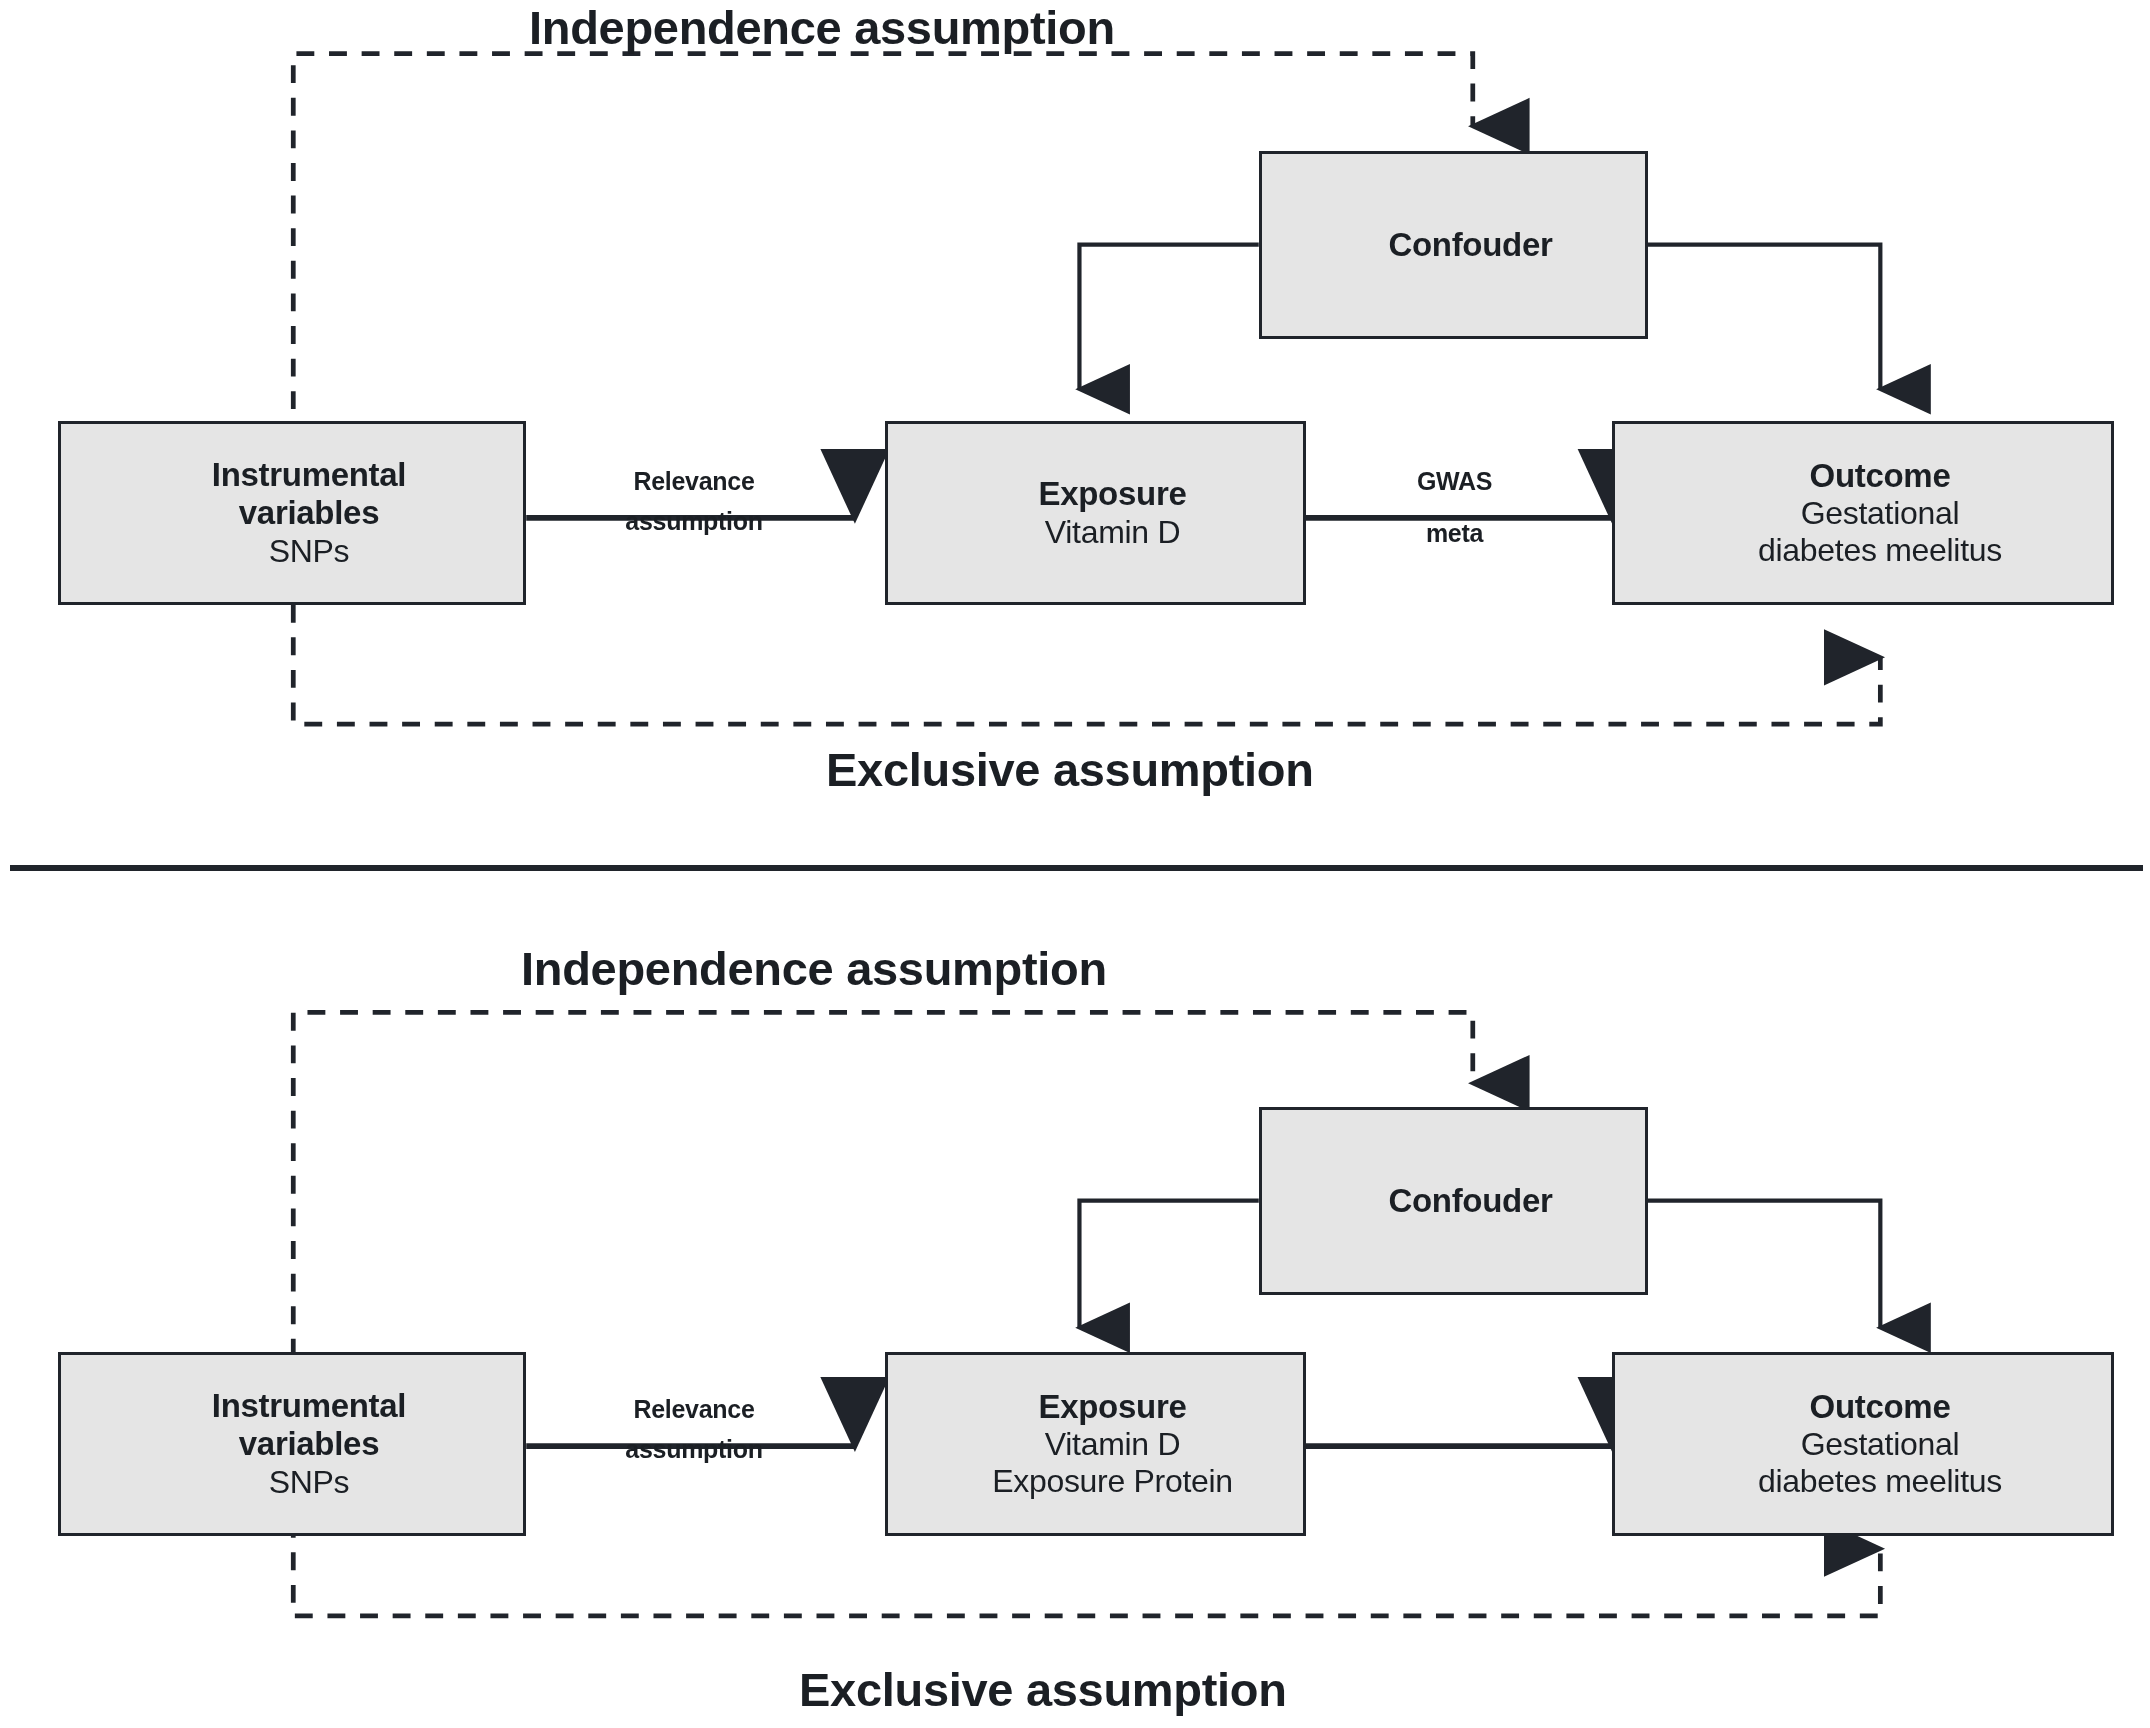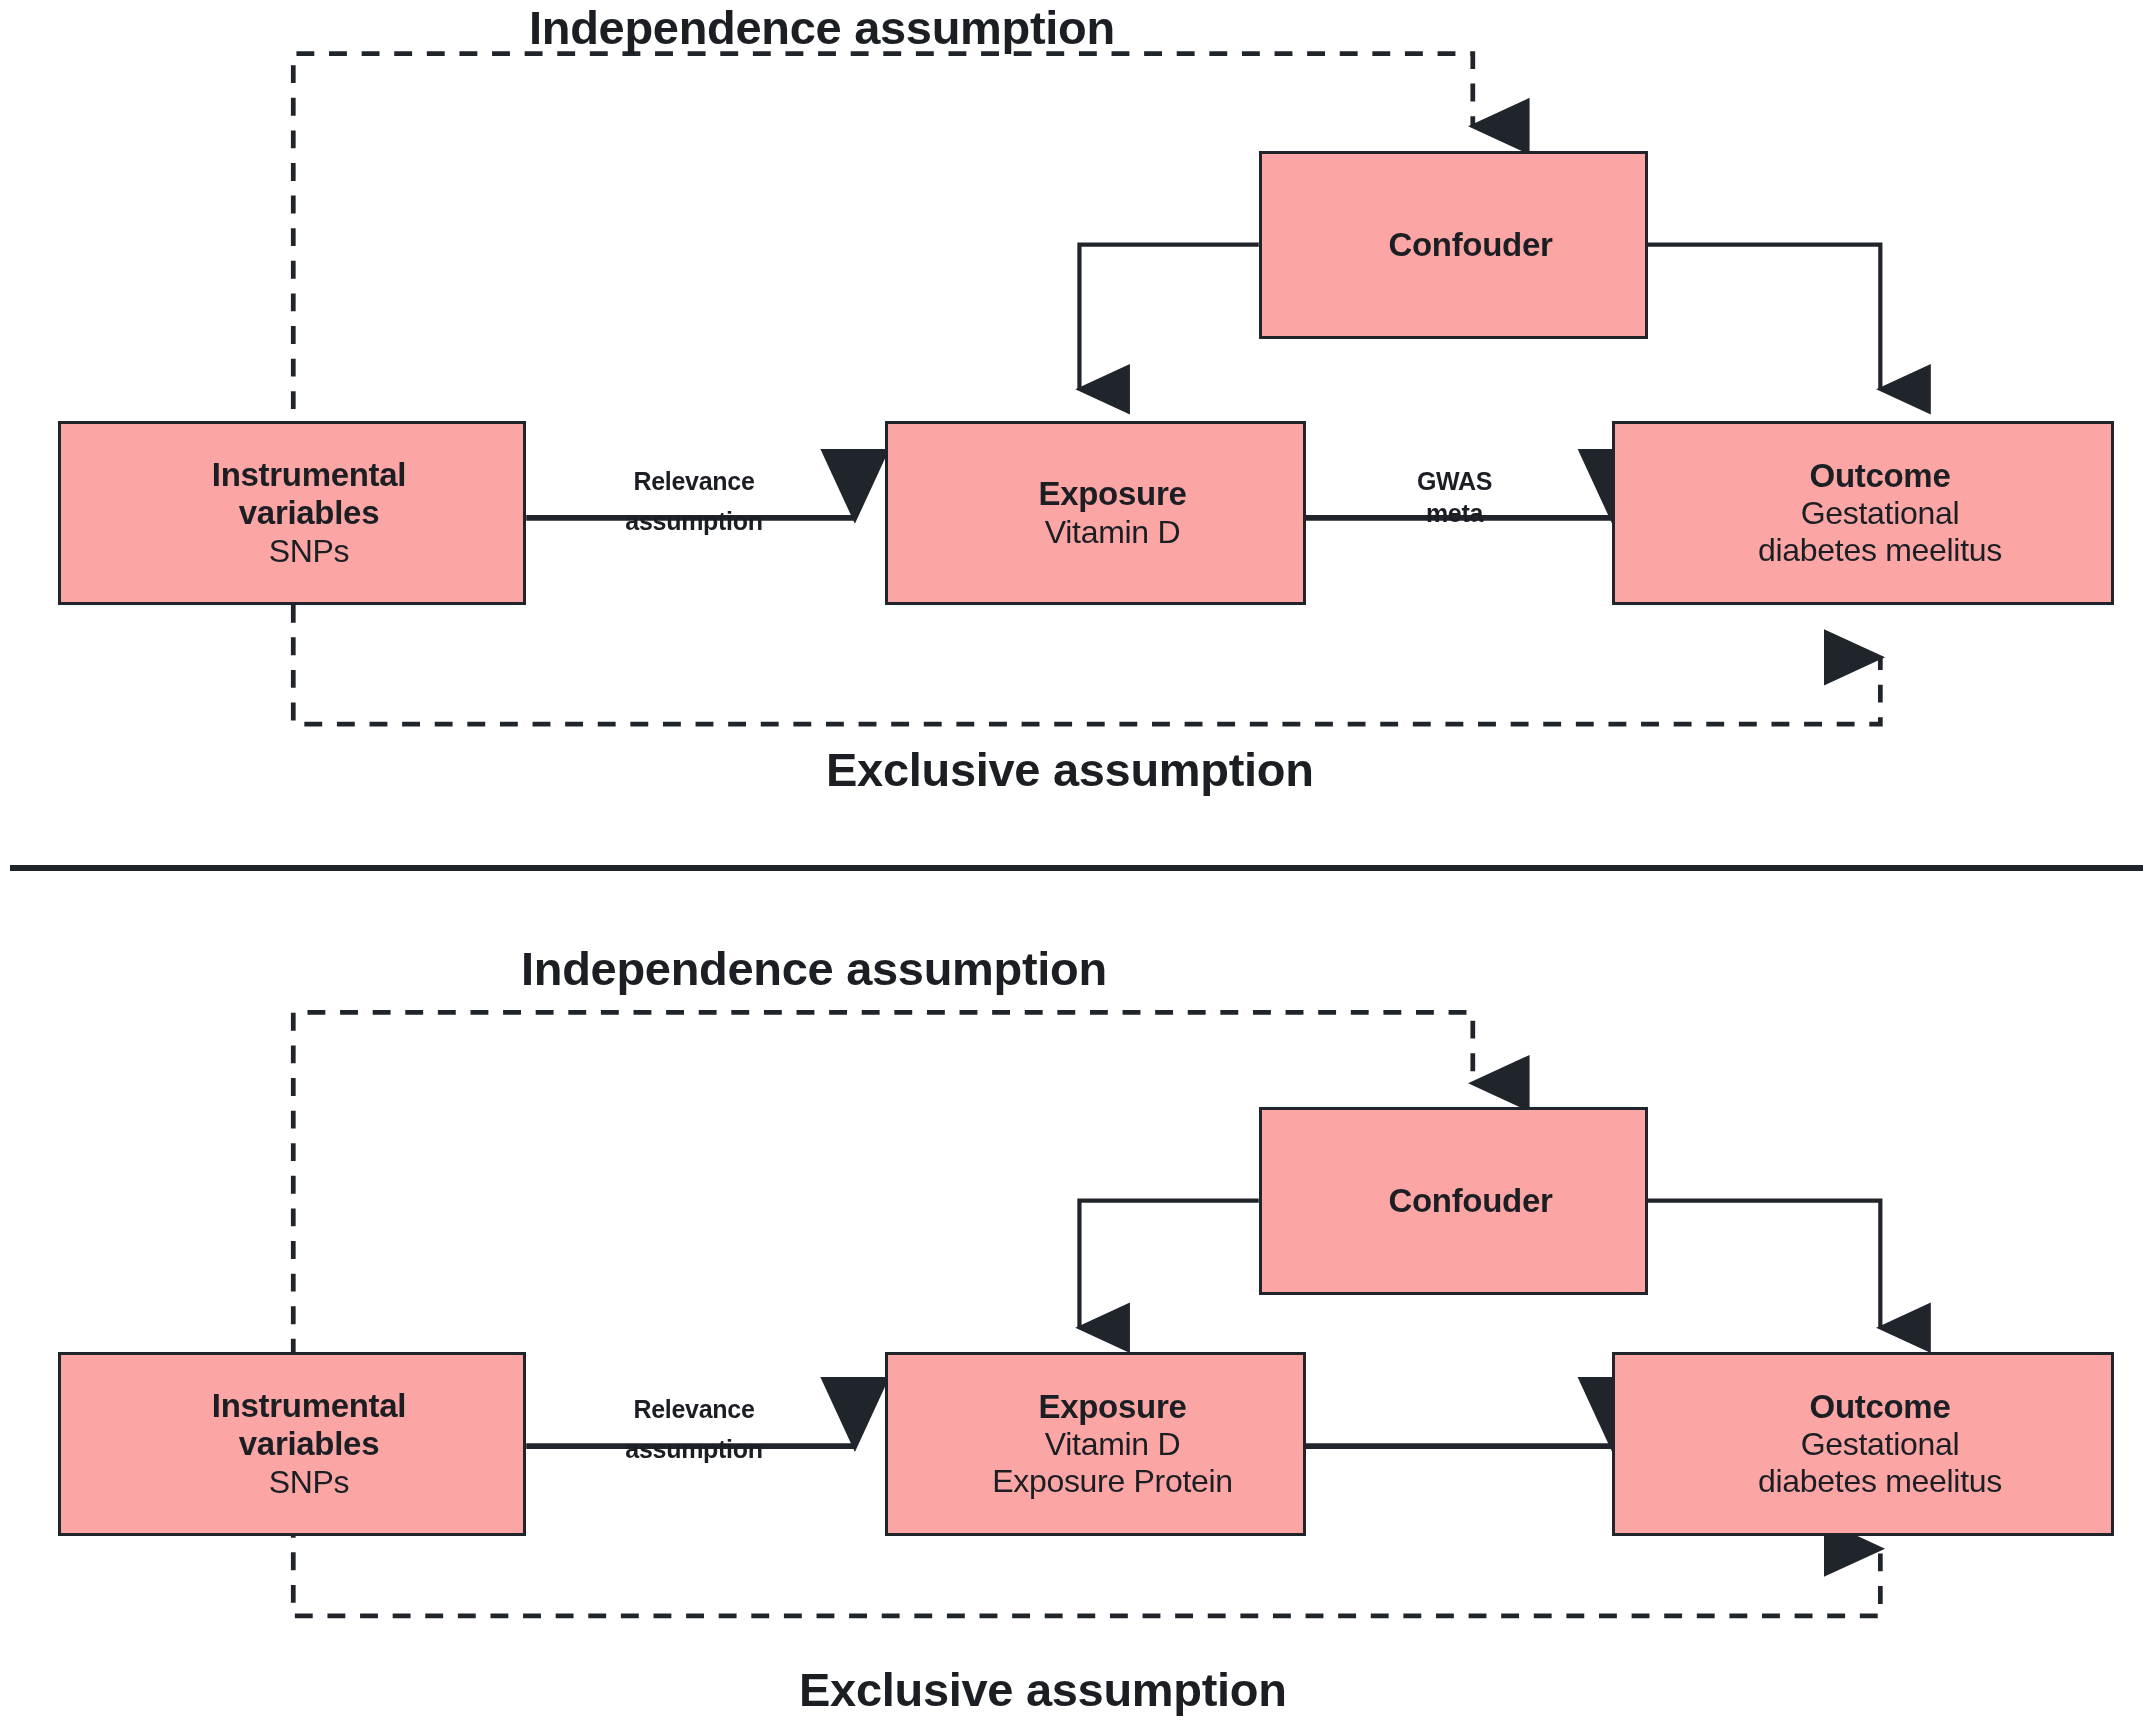--- a/index.html
+++ b/index.html
@@ -18,21 +18,21 @@
   svg.layer {
     position: absolute;
     left: 0; top: 0;
     width: 2151px;
     height: 1728px;
     pointer-events: none;
   }
   .node-box {
     position: absolute;
     border: 3.7px solid #20242b;
-    background: #fca5a5;
+    background: #e5e5e5;
     display: flex;
     flex-direction: column;
     align-items: center;
     justify-content: center;
     text-align: center;
     color: #1b1f24;
     padding-left: 34px;
   }
   .node-title {
     font-weight: bold;
@@ -159,21 +159,21 @@
     <div class="node-title">Confouder</div>
   </div>
 
   <div class="edge-label" style="left:544px; top:467px; width:300px;">
     <div>Relevance</div>
     <div style="margin-top:11.6px;">assumption</div>
   </div>
 
   <div class="edge-label" style="left:1331px; top:467px; width:247px;">
     <div>GWAS</div>
-    <div style="margin-top:4px;">meta</div>
+    <div style="margin-top:24px;">meta</div>
   </div>
 
   <div class="assumption-label" style="left:529px; top:0px;">Independence assumption</div>
 
   <div class="assumption-label" style="left:826px; top:742px;">Exclusive assumption</div>
 
   <div class="divider" style="left:9.5px; top:865px; width:2133px; height:5.8px;"></div>
 
   <div class="node-box" style="left:58px; top:1352px; width:468px; height:184px;">
     <div class="node-title">Instrumental</div>

